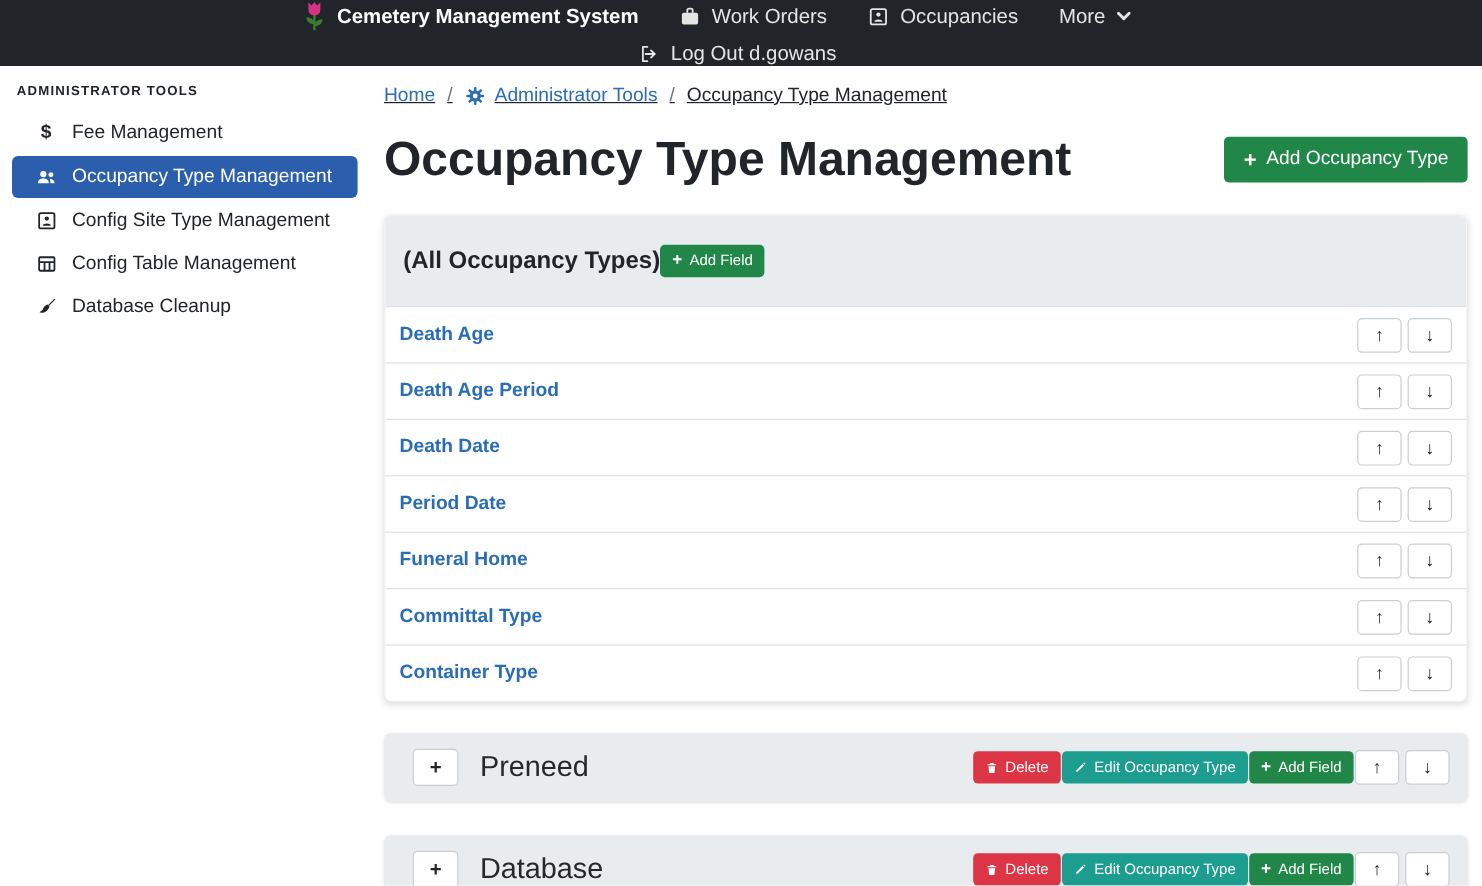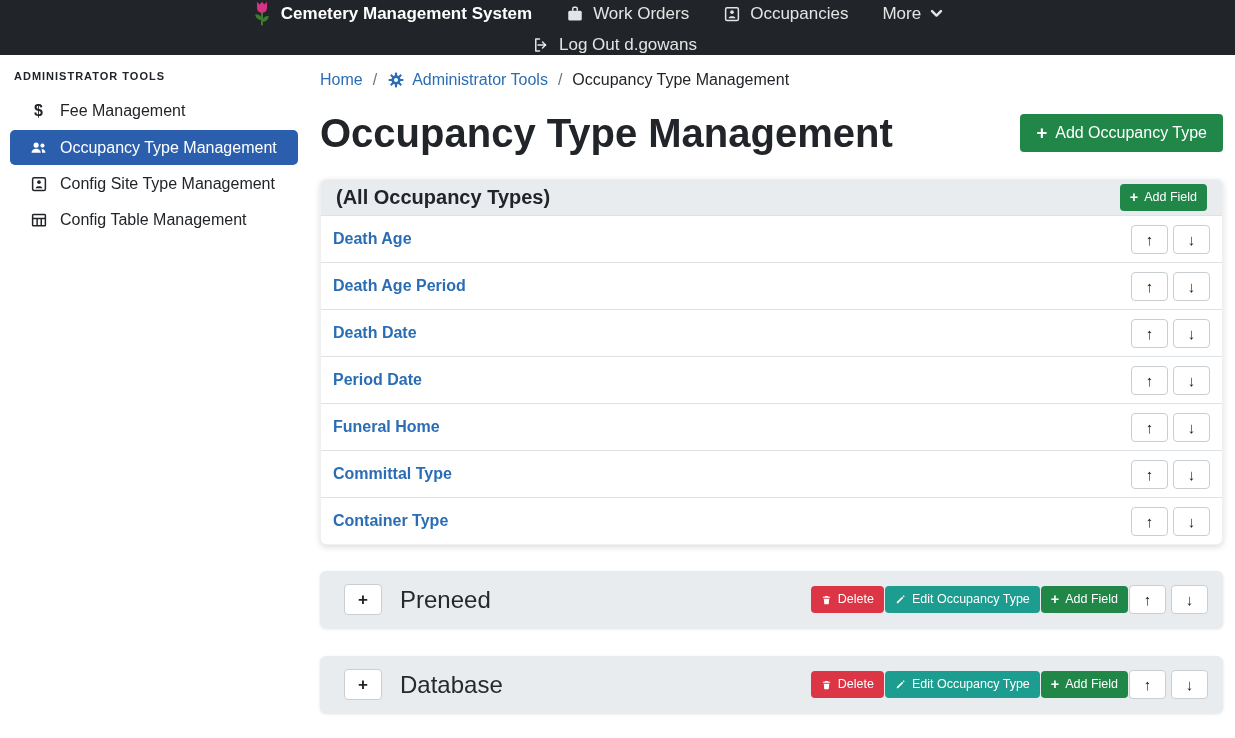--- a/index.html
+++ b/index.html
@@ -60,20 +60,21 @@
   .side-item .side-icon { width: 21px; display: inline-flex; justify-content: center; align-items: center; font-weight: 700; }
   .side-item.active { background: var(--primary, #2b5fad); color: #fff; }
 
   
   .main { flex: 1; padding: 10px 12px 0 12px; }
 
   .breadcrumb {
     display: flex; align-items: center; gap: 10px;
     font-size: 16px;
     margin: 6px 0 20px;
+    text-decoration: underline;
   }
   .crumb-link { color: var(--link, #2a6db4); text-decoration: none; cursor: pointer; display: inline-flex; align-items: center; gap: 7px; }
   .crumb-sep { color: #6c757d; }
   .crumb-current { color: #212529; }
 
   .title-row { display: flex; align-items: center; justify-content: space-between; margin-bottom: 22px; }
   .page-title { font-size: 40px; font-weight: 600; margin: 0; line-height: 1.2; color: #212529; }
 
   
   .btn {
@@ -101,22 +102,22 @@
   .card {
     border-radius: 6px;
     box-shadow: 0 2px 6px rgba(0,0,0,.14);
     border: 1px solid rgba(0,0,0,.06);
     overflow: hidden;
     margin-bottom: 26px;
     background: #fff;
   }
   .card-header {
     background: var(--section-bg, #e9ecef);
-    padding: 4px 15px;
-    display: flex; align-items: center; justify-content: space-between;
+    padding: 24px 15px;
+    display: flex; align-items: center; justify-content: flex-start;
   }
   .card-title { font-size: 20px; font-weight: 700; color: #212529; }
   .field-row {
     display: flex; align-items: center; justify-content: space-between;
     padding: 9px 12px;
     border-top: 1px solid var(--border, #dee2e6);
     height: 47px;
   }
   .field-link { color: var(--link, #2a6db4); font-weight: 700; font-size: 16px; text-decoration: none; cursor: pointer; }
 
@@ -242,20 +243,29 @@
         <svg width="18" height="18" viewBox="0 0 24 24" stroke="currentColor" stroke-width="2" fill="none">
           <rect x="3.5" y="4.5" width="17" height="15" rx="1"></rect>
           <line x1="3.5" y1="10" x2="20.5" y2="10"></line>
           <line x1="9.5" y1="10" x2="9.5" y2="19.5"></line>
           <line x1="15" y1="10" x2="15" y2="19.5"></line>
         </svg>
       </span>
       <span>Config Table Management</span>
     </a>
 
+    <a class="side-item">
+      <span class="side-icon">
+        <svg width="18" height="18" viewBox="0 0 24 24" fill="currentColor">
+          <path d="M20.5 2.5 l1 1 -7 7 -1-1 z"></path>
+          <path d="M13 9 l2 2 c-0.6 3 -2.8 5.6 -6.2 7 c-2.2 .9 -5.3 -0.6 -5.3 -0.6 s3.6 -1.4 4.2 -3.5 c0.5 -1.7 2.3 -3.9 5.3 -4.9 z"></path>
+        </svg>
+      </span>
+      <span>Database Cleanup</span>
+    </a>
   </aside>
 
   <main class="main">
 
     <div class="breadcrumb">
       <a class="crumb-link">
         <span>Home</span>
       </a>
       <span class="crumb-sep">/</span>
       <a class="crumb-link">

